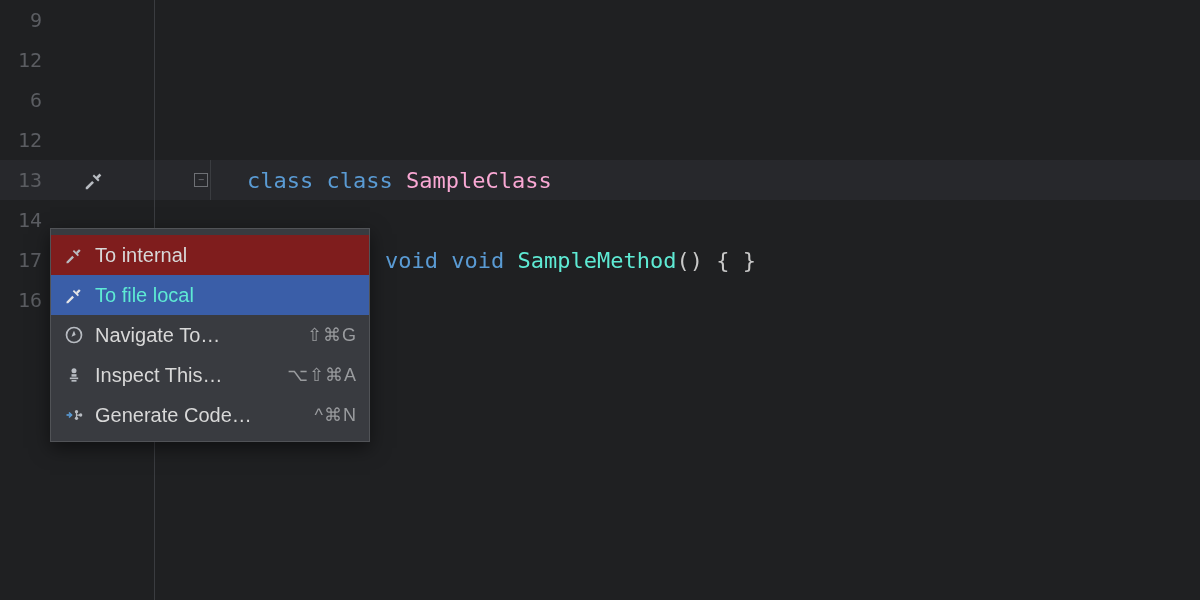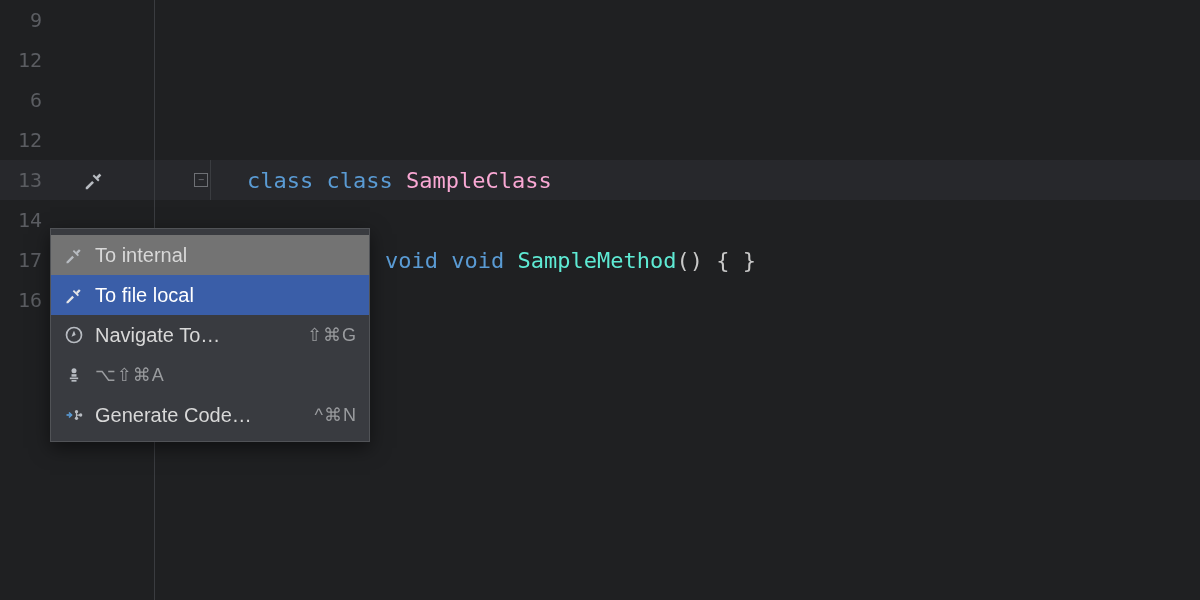--- a/index.html
+++ b/index.html
@@ -109,25 +109,25 @@
   }
   .menu-item .mi-label {
     flex:1;
   }
   .menu-item .mi-shortcut {
     color:#9a9c9f;
     font-size:18px;
     letter-spacing:1px;
   }
   .menu-item.hovered {
-    background:#737373;
+    background:#7f1d1d;
   }
   .menu-item.selected {
     background:#3a5ea8;
-    color:#ffffff;
+    color:#5eead4;
   }
   .menu-item.selected .mi-shortcut { color:#dfe6f5; }
 
   
   .fold-line-continuation {
     position:absolute;
     left:154px;
     top:0;
     width:1px;
     height:600px;
@@ -243,20 +243,21 @@
 
     <div class="menu-item">
       <span class="mi-icon">
         <svg width="20" height="20" viewBox="0 0 24 24">
             <circle cx="12" cy="7" r="3" fill="#b8bcc2"></circle>
             <rect x="9" y="11" width="6" height="3" fill="#b8bcc2"></rect>
             <rect x="7" y="15" width="10" height="2" fill="#b8bcc2"></rect>
             <rect x="9" y="18" width="6" height="2" fill="#b8bcc2"></rect>
           </svg>
       </span>
+      <span class="mi-label">Inspect This…</span>
       <span class="mi-shortcut">⌥⇧⌘A</span>
     </div>
 
     <div class="menu-item">
       <span class="mi-icon">
         <svg width="20" height="20" viewBox="0 0 24 24">
           <path d="M3 12h6" stroke="#5a9bd4" stroke-width="2" fill="none"></path>
           <path d="M6 9l3 3-3 3" stroke="#5a9bd4" stroke-width="2" fill="none"></path>
           <circle cx="15" cy="8" r="2" fill="#b8bcc2"></circle>
           <circle cx="15" cy="16" r="2" fill="#b8bcc2"></circle>

